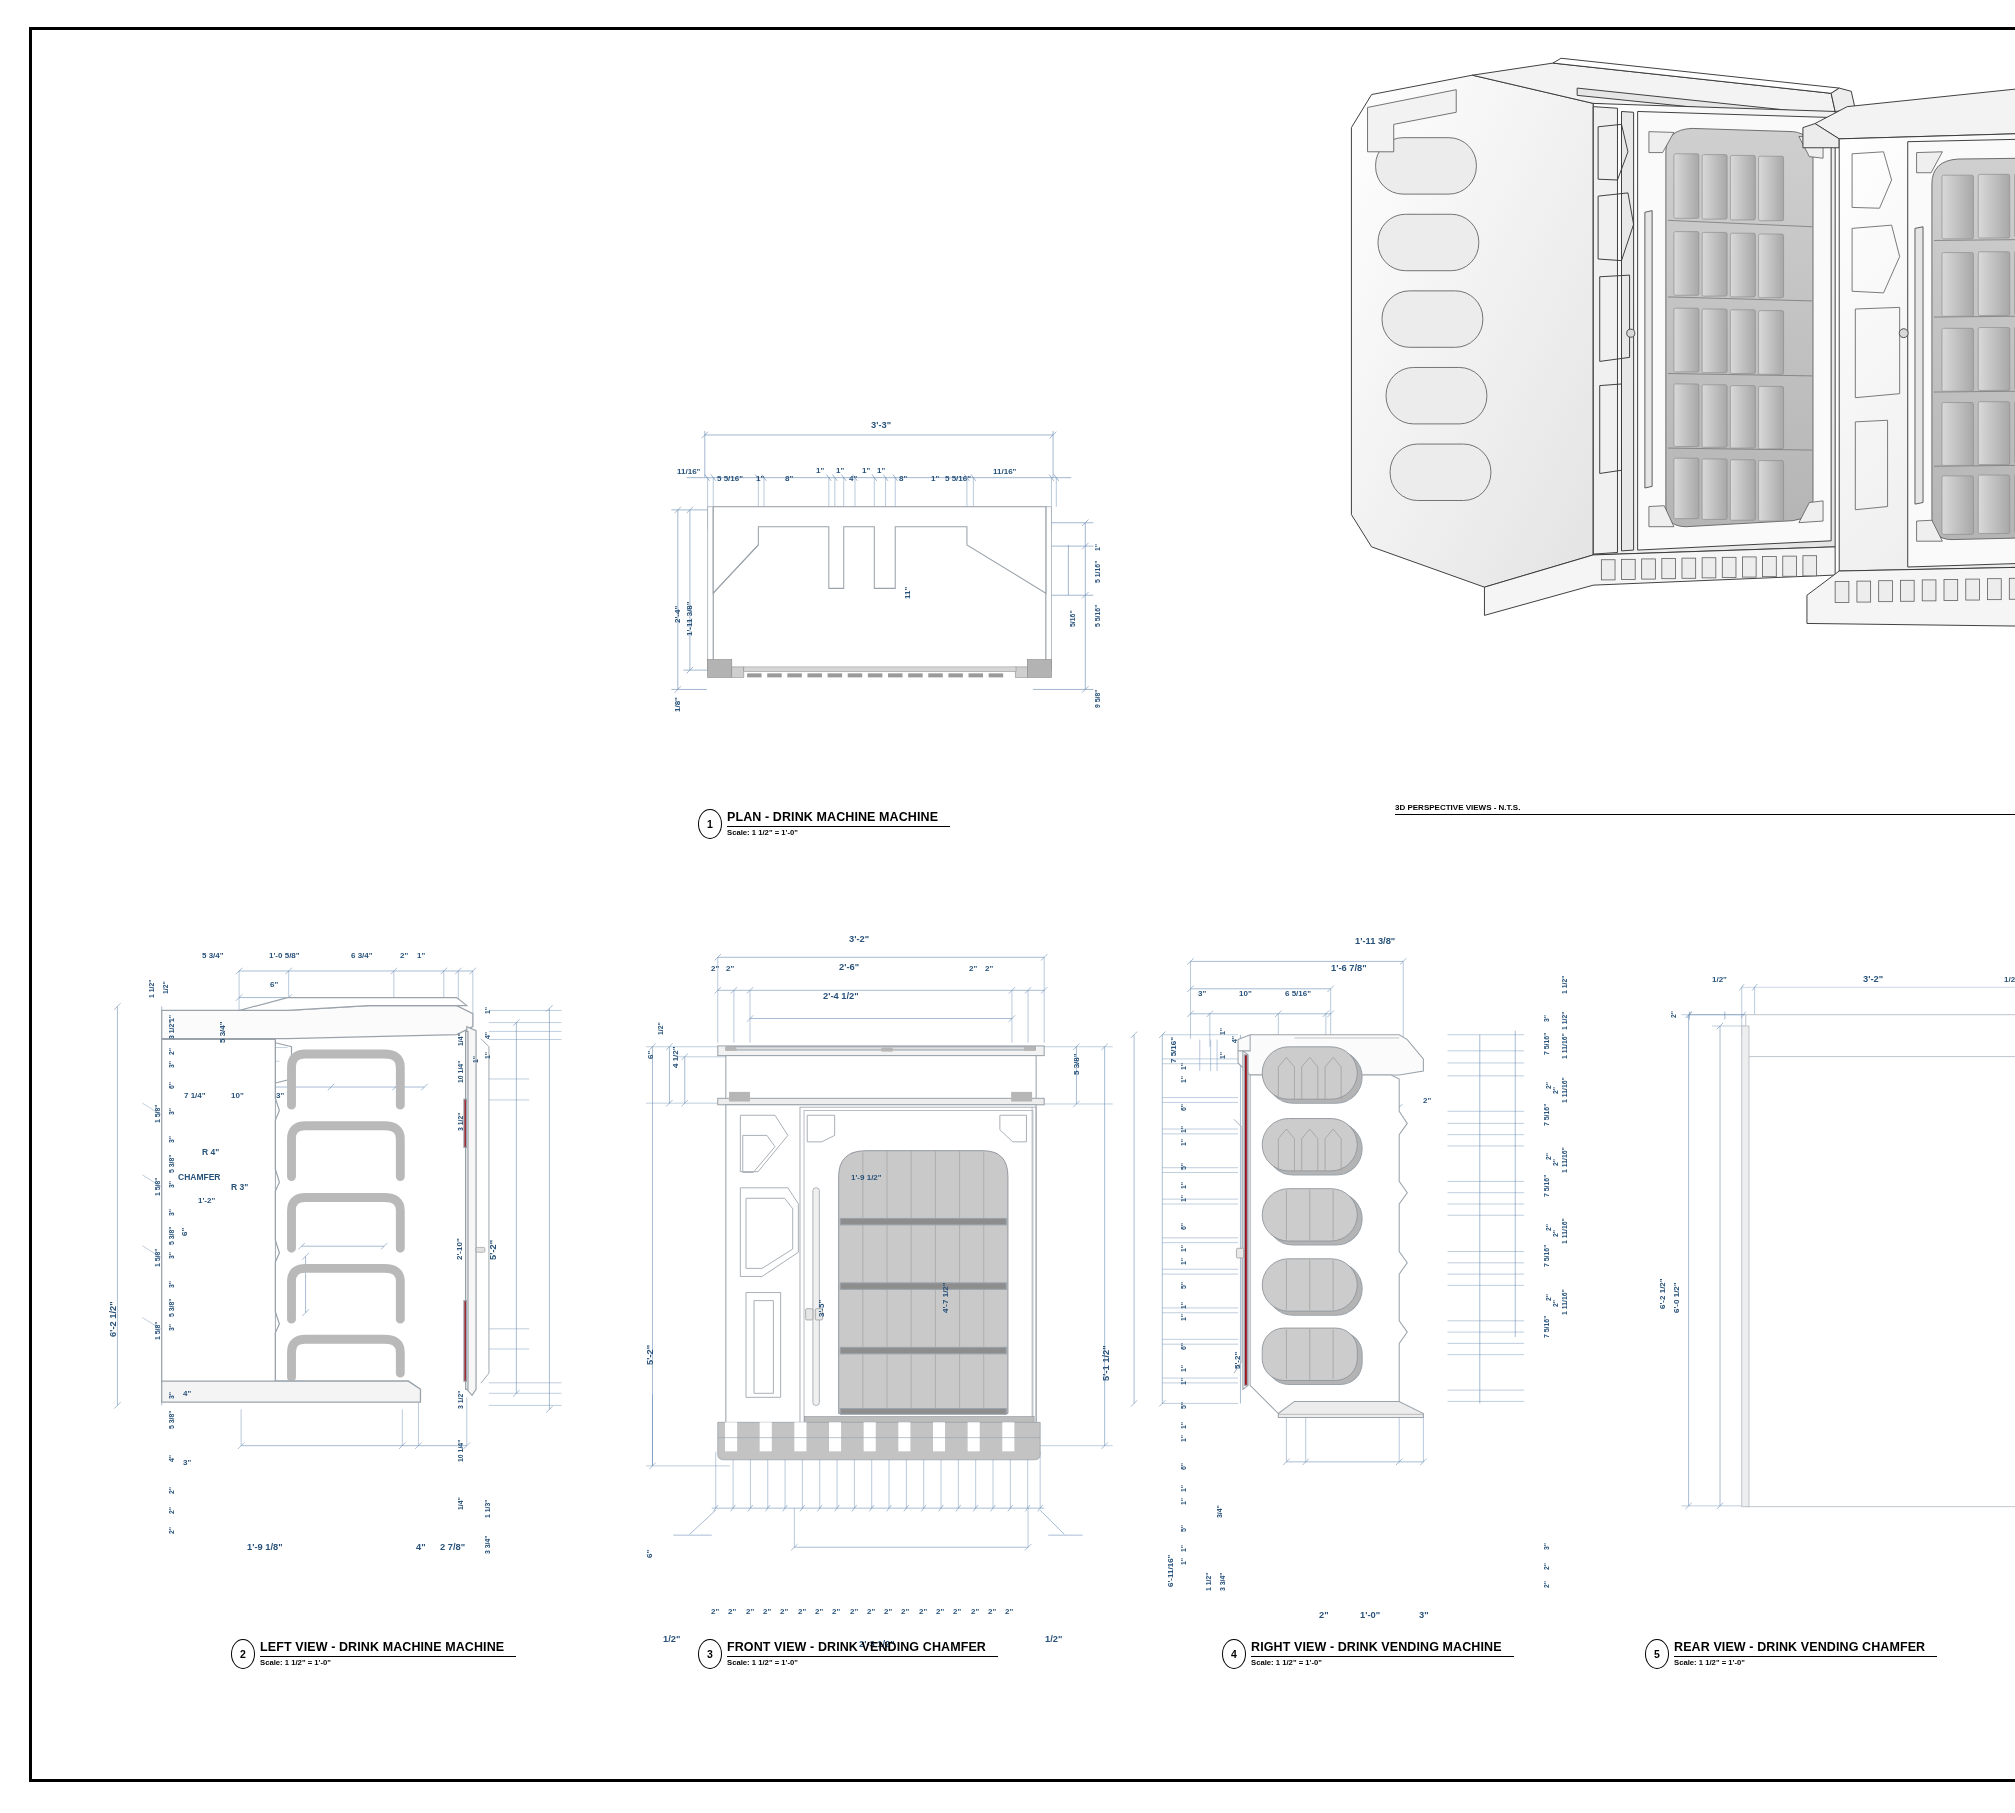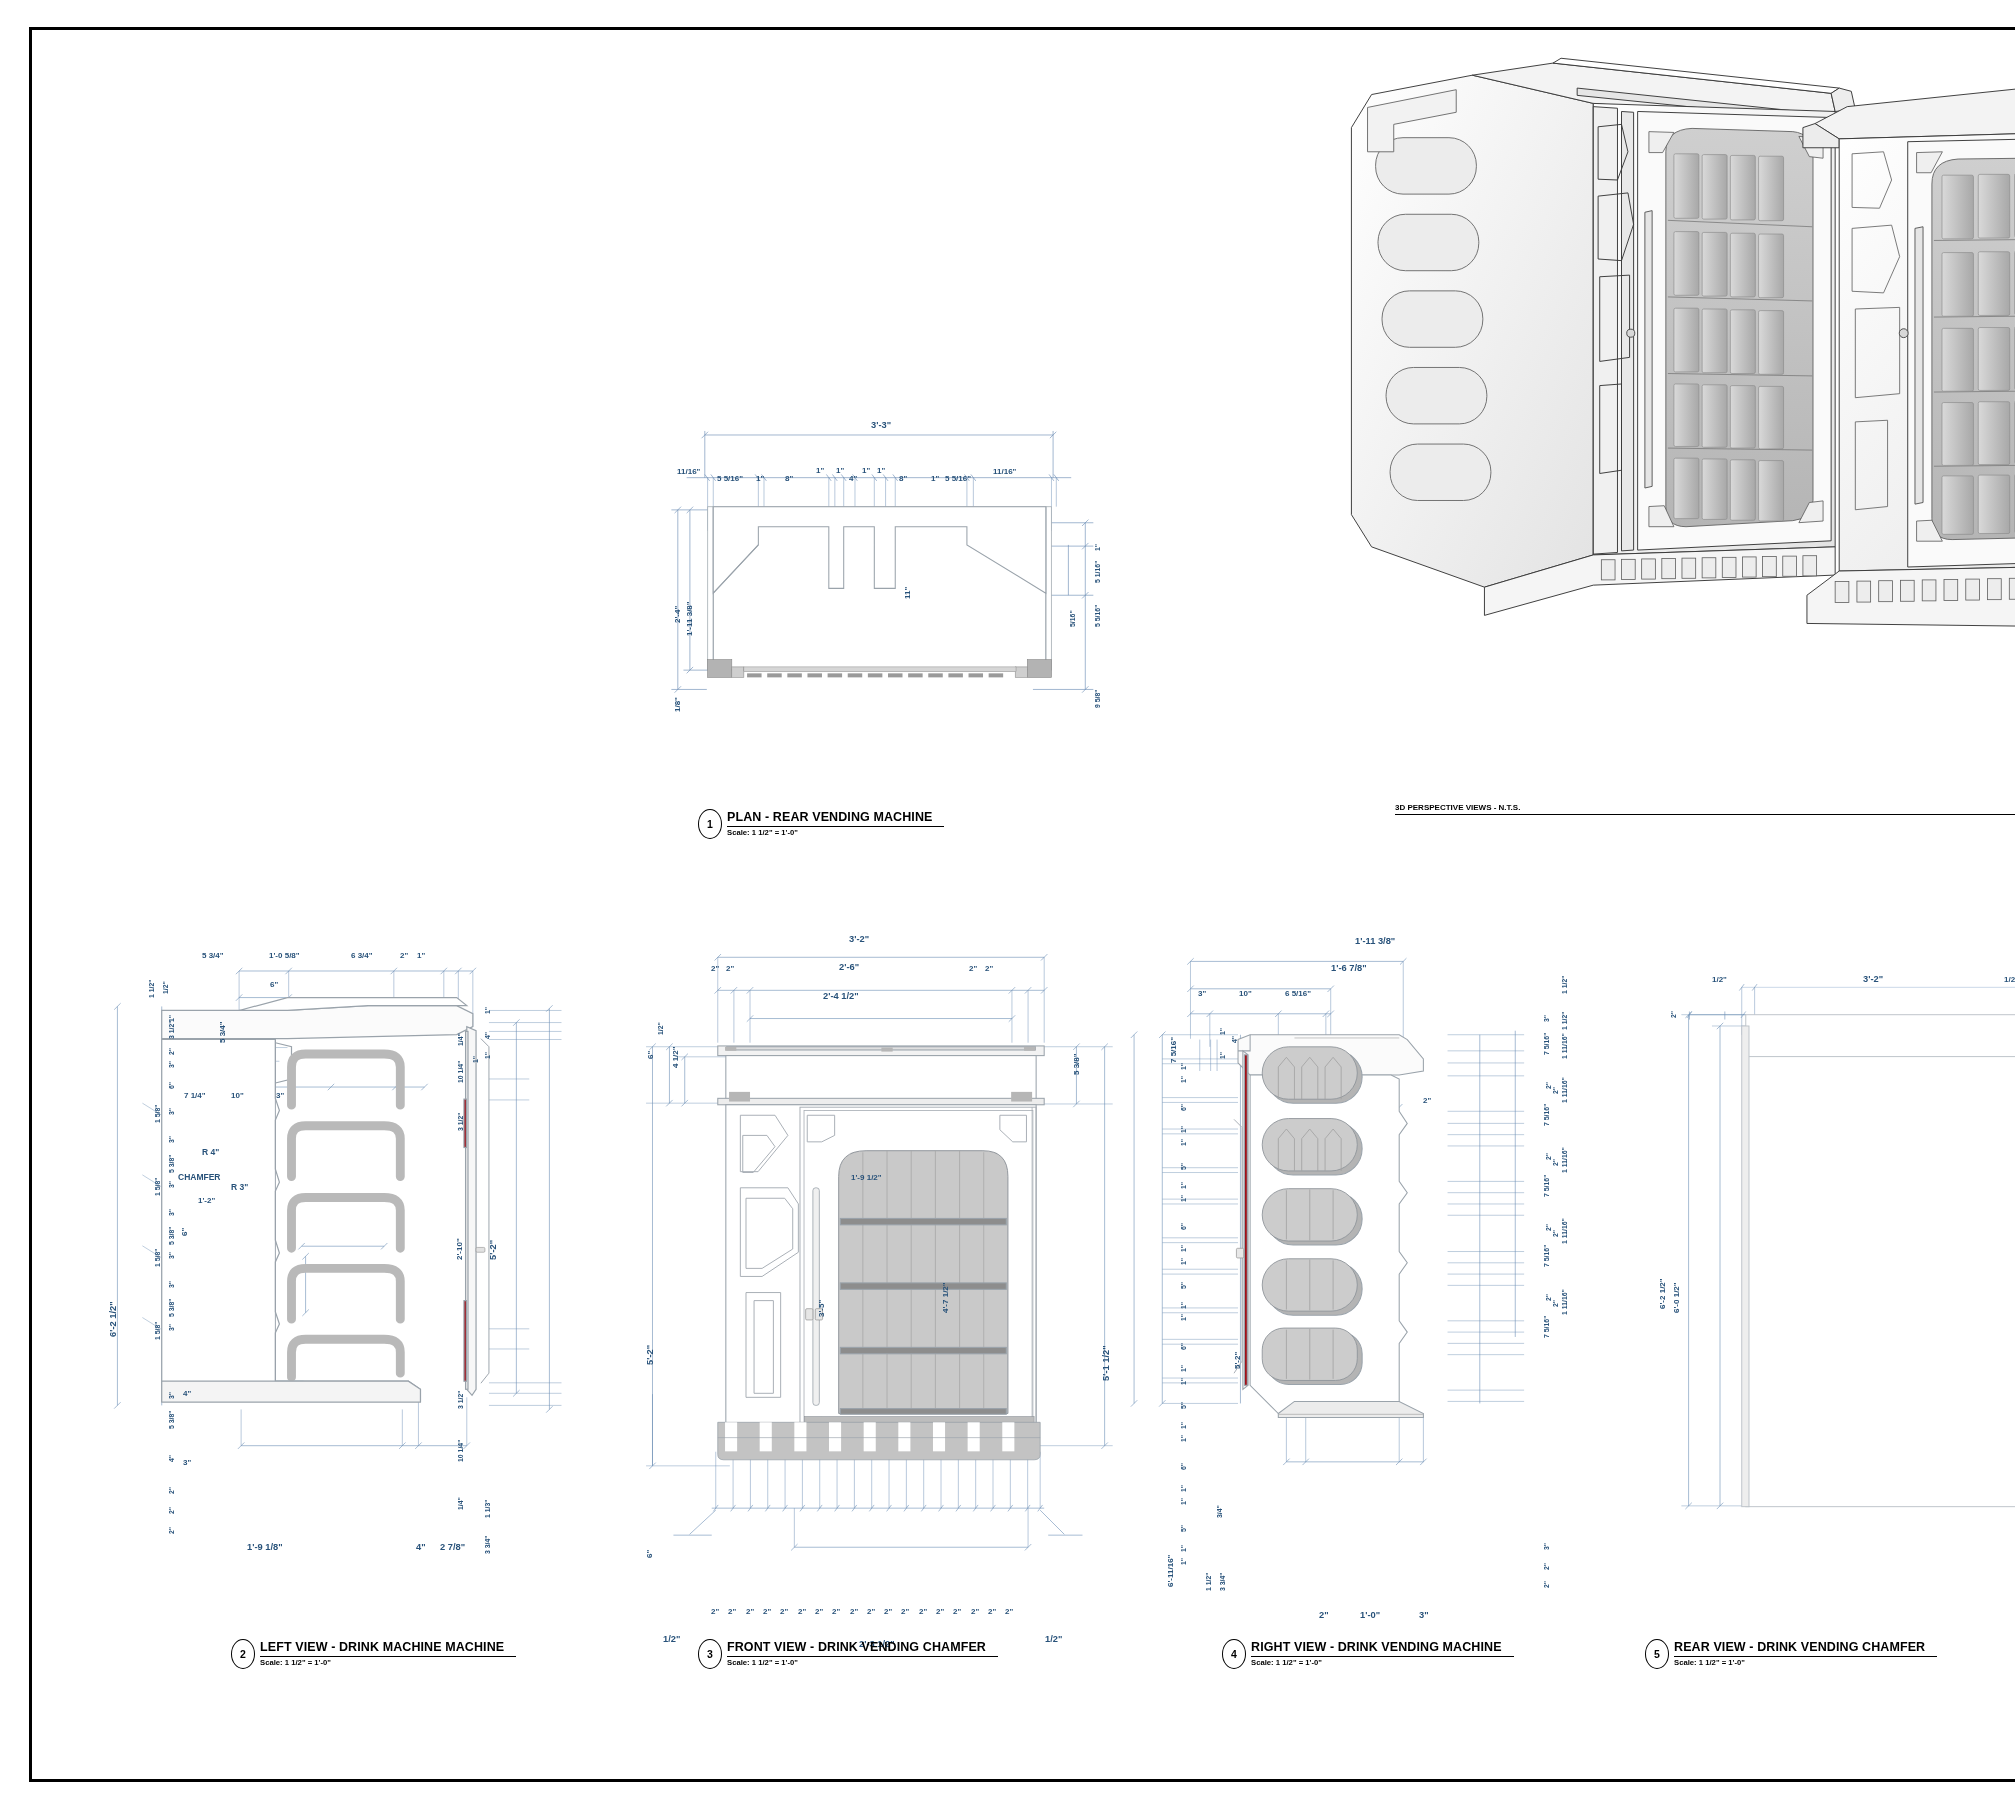--- a/index.html
+++ b/index.html
@@ -386,21 +386,21 @@
   <div class="dim v sm" style="left:1065px;top:524px;">1"</div>
   <div class="dim v sm" style="left:1065px;top:556px;">5 1/16"</div>
   <div class="dim v sm" style="left:1065px;top:600px;">5 5/16"</div>
   <div class="dim v sm" style="left:1065px;top:681px;">9 5/8"</div>
   <div class="dim v sm" style="left:1040px;top:600px;">5/16"</div>
   <div class="dim v" style="left:874px;top:572px;">11"</div>
 
   <div class="view-title" style="left:669px;top:782px;">
     <div class="vt-bubble">1</div>
     <div class="vt-texts">
-      <div class="vt-name">PLAN - REAR VENDING MACHINE</div>
+      <div class="vt-name">PLAN - DRINK MACHINE MACHINE</div>
       <div class="vt-scale">Scale: 1 1/2" = 1'-0"</div>
     </div>
   </div>
 
   <div class="view" style="left:73px;top:919px;">
     <svg width="516" height="677" viewBox="0 0 1280 1680">
       <g stroke="#6d8fb5" stroke-width="1.5" fill="none">
 
         <line x1="340" y1="62" x2="920" y2="62"></line>
         <g>

